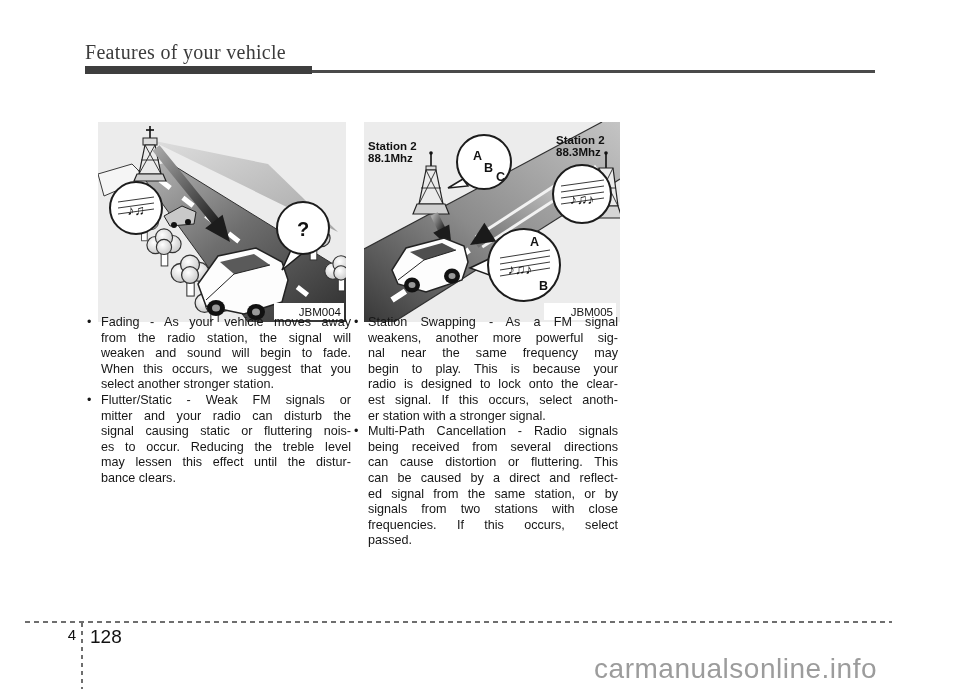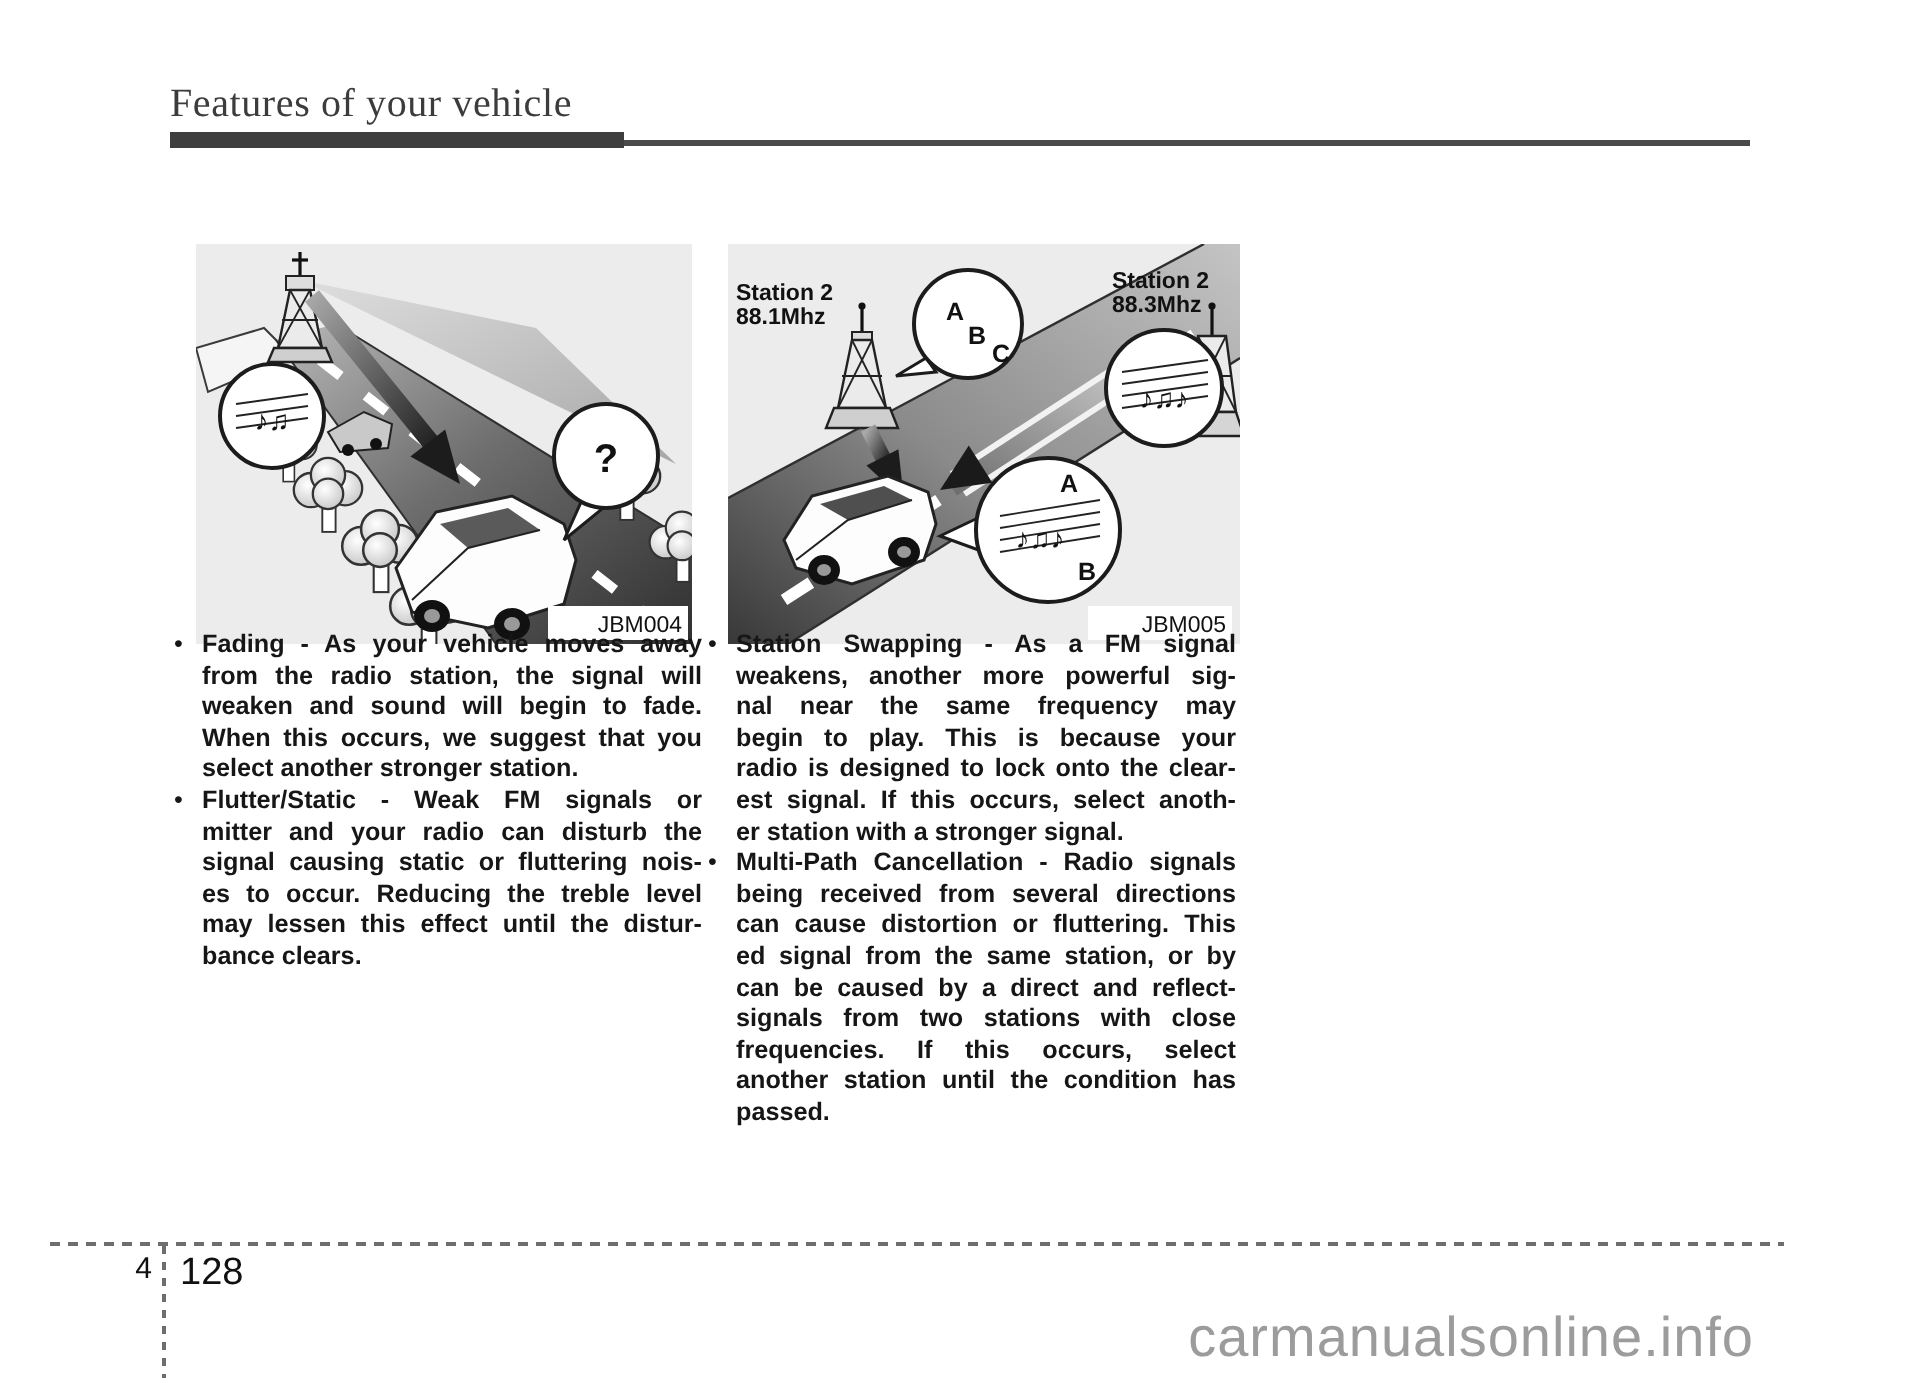--- a/index.html
+++ b/index.html
@@ -24,21 +24,21 @@
   .question-mark{font-size:20px;font-weight:700;}
   .notes{font-size:14px;}
 
   
   .textcol{position:absolute;top:315px;width:267px;font-size:12.6px;line-height:15.6px;color:#161616;}
   #col-left{left:84px;}
   #col-right{left:351px;}
   .bullets{margin:0;padding:0;list-style:none;}
   .bullet{position:relative;padding-left:17px;margin:0;}
   .bullet-marker{position:absolute;left:3px;top:0;}
-  .bullet-line{text-align:justify;text-align-last:justify;font-weight:bold;}
+  .bullet-line{text-align:justify;text-align-last:justify;}
   .bullet-line.last{text-align-last:left;}
 
   
   .hr-dashed{position:absolute;left:25px;top:621px;width:926px;height:2px;
              background:repeating-linear-gradient(90deg,#6e6e6e 0 5px,transparent 5px 9px);}
   .vr-dashed{position:absolute;left:81px;top:623px;width:2px;height:66px;
              background:repeating-linear-gradient(180deg,#6e6e6e 0 4px,transparent 4px 8px);}
   .chapter-num{position:absolute;left:56px;top:626px;width:20px;text-align:right;
                font-size:15px;color:#111;}
   .page-num{position:absolute;left:90px;top:626px;font-size:19px;color:#111;}
@@ -284,25 +284,24 @@
           <div class="bullet-line">begin to play. This is because your</div>
           <div class="bullet-line">radio is designed to lock onto the clear-</div>
           <div class="bullet-line">est signal.  If this occurs, select anoth-</div>
           <div class="bullet-line last">er station with a stronger signal.</div>
         </li>
         <li class="bullet">
           <span class="bullet-marker">•</span>
           <div class="bullet-line">Multi-Path Cancellation - Radio signals</div>
           <div class="bullet-line">being received from several directions</div>
           <div class="bullet-line">can cause distortion or fluttering. This</div>
+          <div class="bullet-line">can be caused by a direct and reflect-</div>
           <div class="bullet-line">ed signal from the same station, or by</div>
-          <div class="bullet-line">can be caused by a direct and reflect-</div>
           <div class="bullet-line">signals from two stations with close</div>
           <div class="bullet-line">frequencies. If this occurs, select</div>
-          <div class="bullet-line">another station until the condition has</div>
           <div class="bullet-line last">passed.</div>
         </li>
       </ul>
   </section>
 
   <div class="hr-dashed"></div>
   <div class="vr-dashed"></div>
   <div class="chapter-num">4</div>
   <div class="page-num">128</div>
   <div class="watermark">carmanualsonline.info</div>

